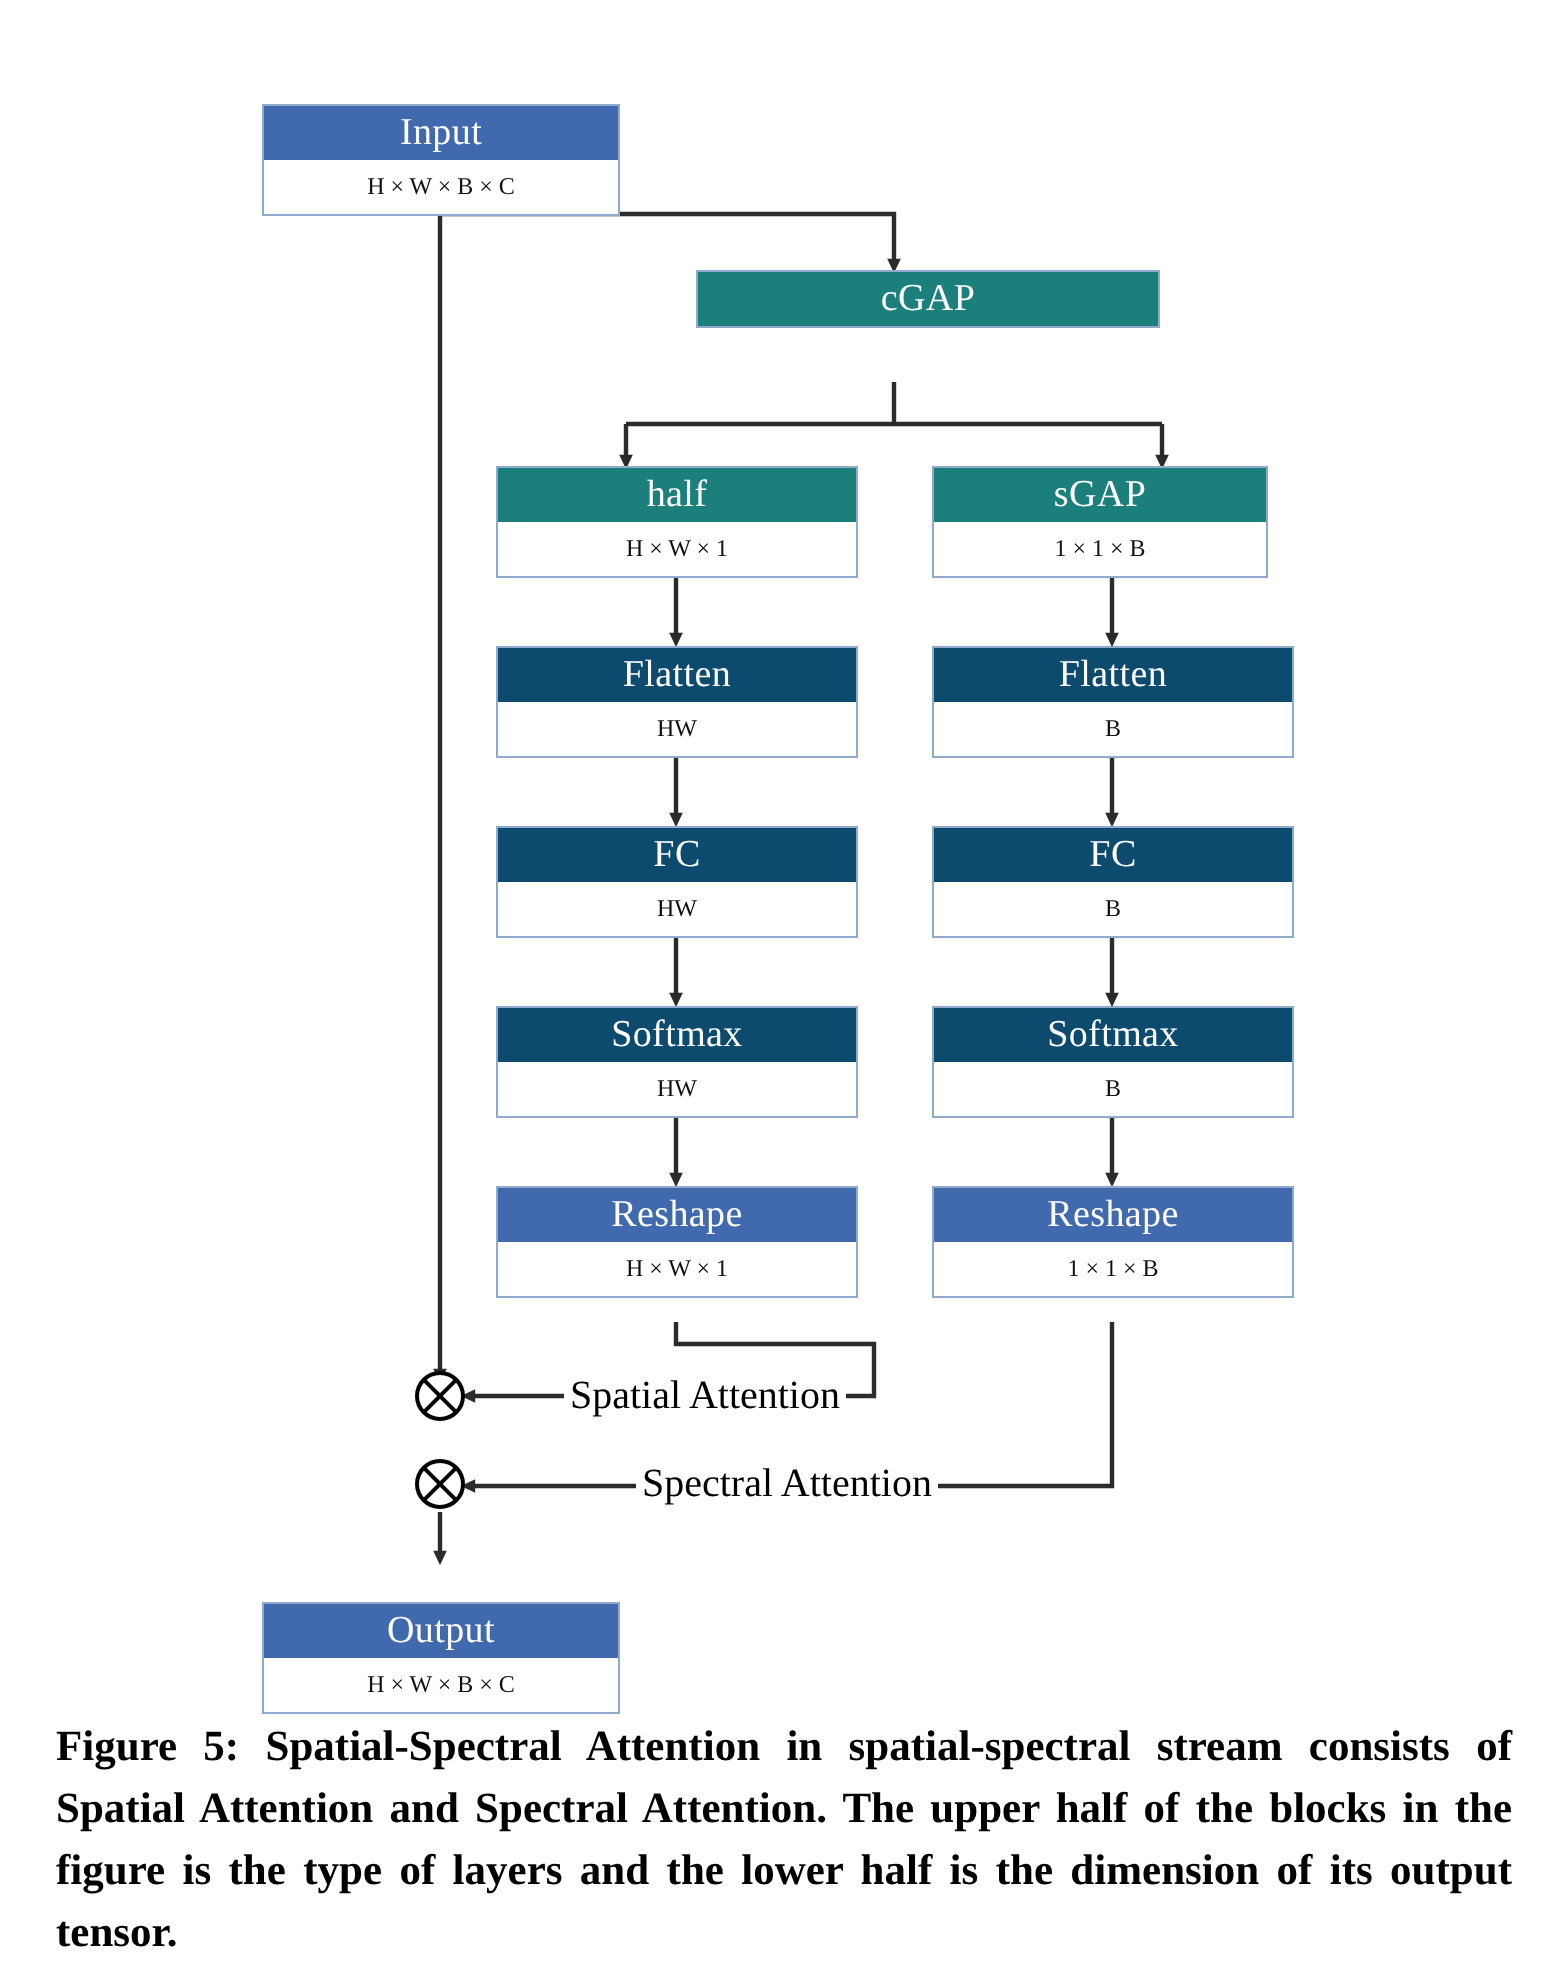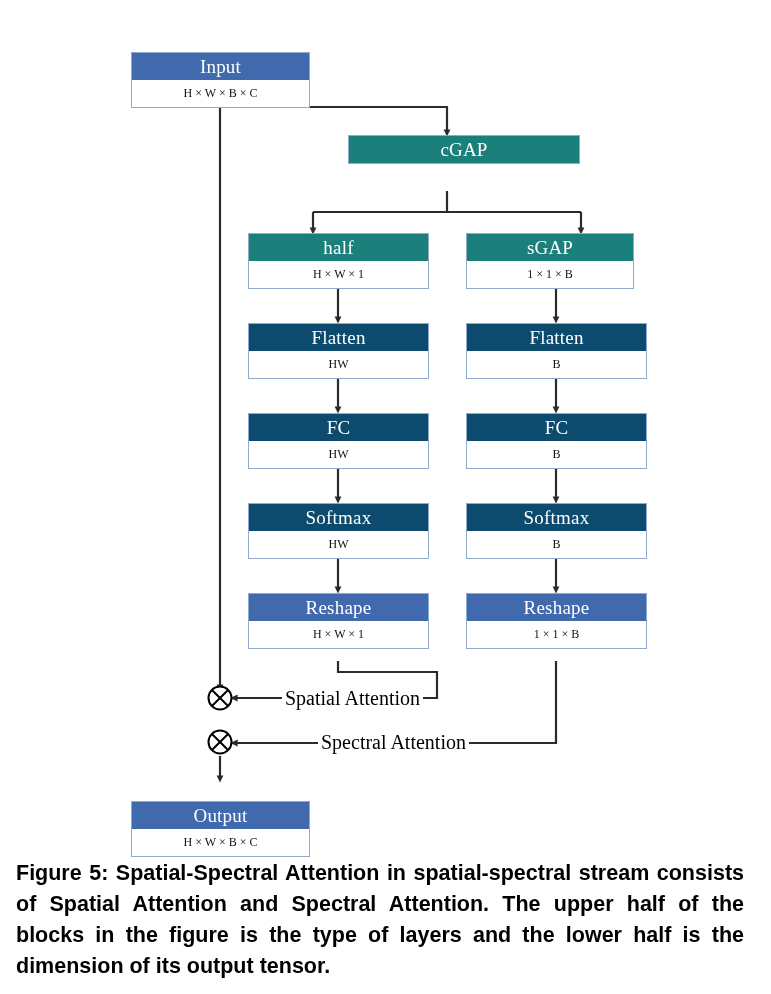--- a/index.html
+++ b/index.html
@@ -68,24 +68,24 @@
     font-size: 20px;
     color: #000000;
     background: #ffffff;
     white-space: nowrap;
     padding: 0 3px;
     line-height: 20px;
   }
 
   #caption {
     position: absolute;
-    left: 16px;
+    left: 28px;
     top: 858px;
     width: 728px;
-    font-family: Liberation Sans, sans-serif;
+    font-family: Liberation Serif, serif;
     font-weight: bold;
     font-size: 21.5px;
     line-height: 31px;
     color: #000000;
     text-align: justify;
     text-justify: inter-word;
   }
 </style>
 </head>
 <body>

